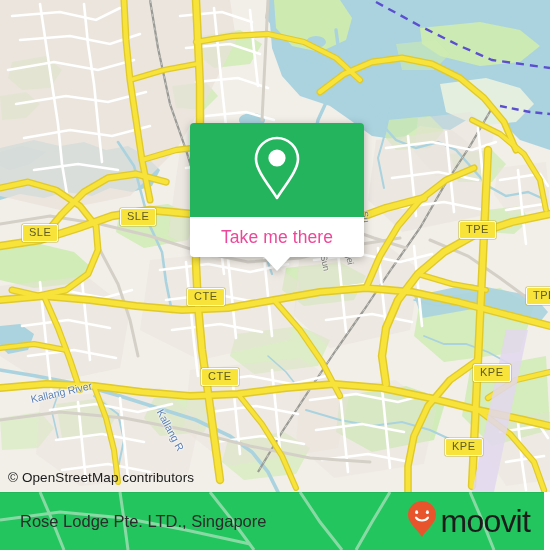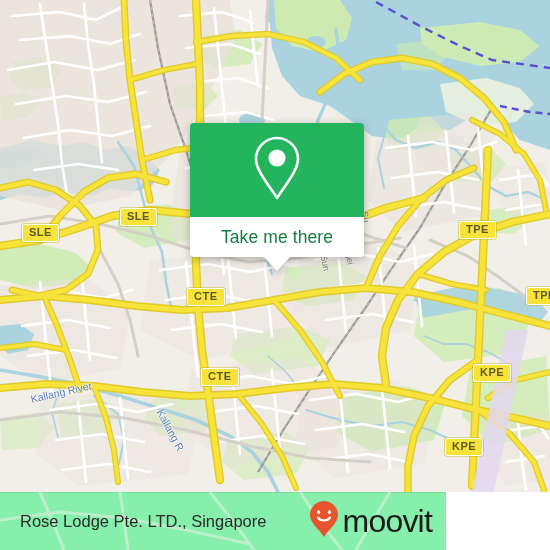--- a/index.html
+++ b/index.html
@@ -26,21 +26,21 @@
   }
   #map svg { display: block; }
 
   .shield {
     position: absolute;
     background: #f7e33a;
     border: 1.6px solid #ffffff;
     border-radius: 2px;
     color: #5e5a2a;
     font-size: 11px;
-    font-weight: bold;
+    font-weight: normal;
     letter-spacing: 0.5px;
     padding: 1px 6px 2px 6px;
     line-height: 13px;
     box-shadow: 0 0 0 0.8px rgba(190,175,30,.55);
     white-space: nowrap;
   }
 
   .water-label {
     position: absolute;
     color: #5b7fb4;
@@ -86,40 +86,40 @@
   #callout-bottom {
     height: 40px;
     background: #ffffff;
     border-radius: 0 0 4px 4px;
     display: flex;
     align-items: center;
     justify-content: center;
   }
   #callout-label {
     font-size: 17.5px;
-    color: #15803d;
+    color: #ec4899;
     letter-spacing: .1px;
   }
   #callout-tail {
     position: absolute;
     left: 50%;
     top: 134px;
     transform: translateX(-50%);
     width: 0; height: 0;
     border-left: 13px solid transparent;
     border-right: 13px solid transparent;
     border-top: 14px solid #ffffff;
   }
 
   
   #footer {
     position: absolute;
     left: 0; top: 492px;
-    width: 446px; height: 58px;
-    background: #86efac;
+    width: 544px; height: 58px;
+    background: #22c55e;
     z-index: 70;
     overflow: hidden;
   }
   #footer-faint { position: absolute; left:0; top:0; opacity:.5; }
   #footer-title {
     position: absolute;
     left: 20px; top: 50%;
     transform: translateY(-50%);
     font-size: 16.5px;
     color: #2b2b2b;
@@ -438,20 +438,21 @@
     <div class="shield" style="left:445px; top:438px;">KPE</div>
 
     <div class="water-label" style="left:30px; top:386px; transform:rotate(-13deg);">Kallang River</div>
     <div class="water-label" style="left:148px; top:424px; transform:rotate(62deg);">Kallang R</div>
 
     <div class="street-label" style="left:334px; top:246px; transform:rotate(78deg);">Sungei</div>
     <div class="street-label" style="left:317px; top:258px; transform:rotate(78deg);">Sun</div>
     <div class="street-label" style="left:360px; top:212px; transform:rotate(80deg);">Su</div>
   </div>
 
+  <div id="attribution">© OpenStreetMap contributors</div>
 
   <div id="callout">
     <div id="callout-top">
       <span>
         <svg width="58" height="72" viewBox="0 0 58 72" fill="none">
           <path d="M29 6 C17.4 6 8 15.4 8 27 C8 38 20 52 29 66 C38 52 50 38 50 27 C50 15.4 40.6 6 29 6 Z" stroke="#ffffff" stroke-width="2.6" fill="none" stroke-linejoin="round"></path>
           <circle cx="29" cy="26" r="8.6" fill="#ffffff"></circle>
         </svg>
       </span>
     </div>

